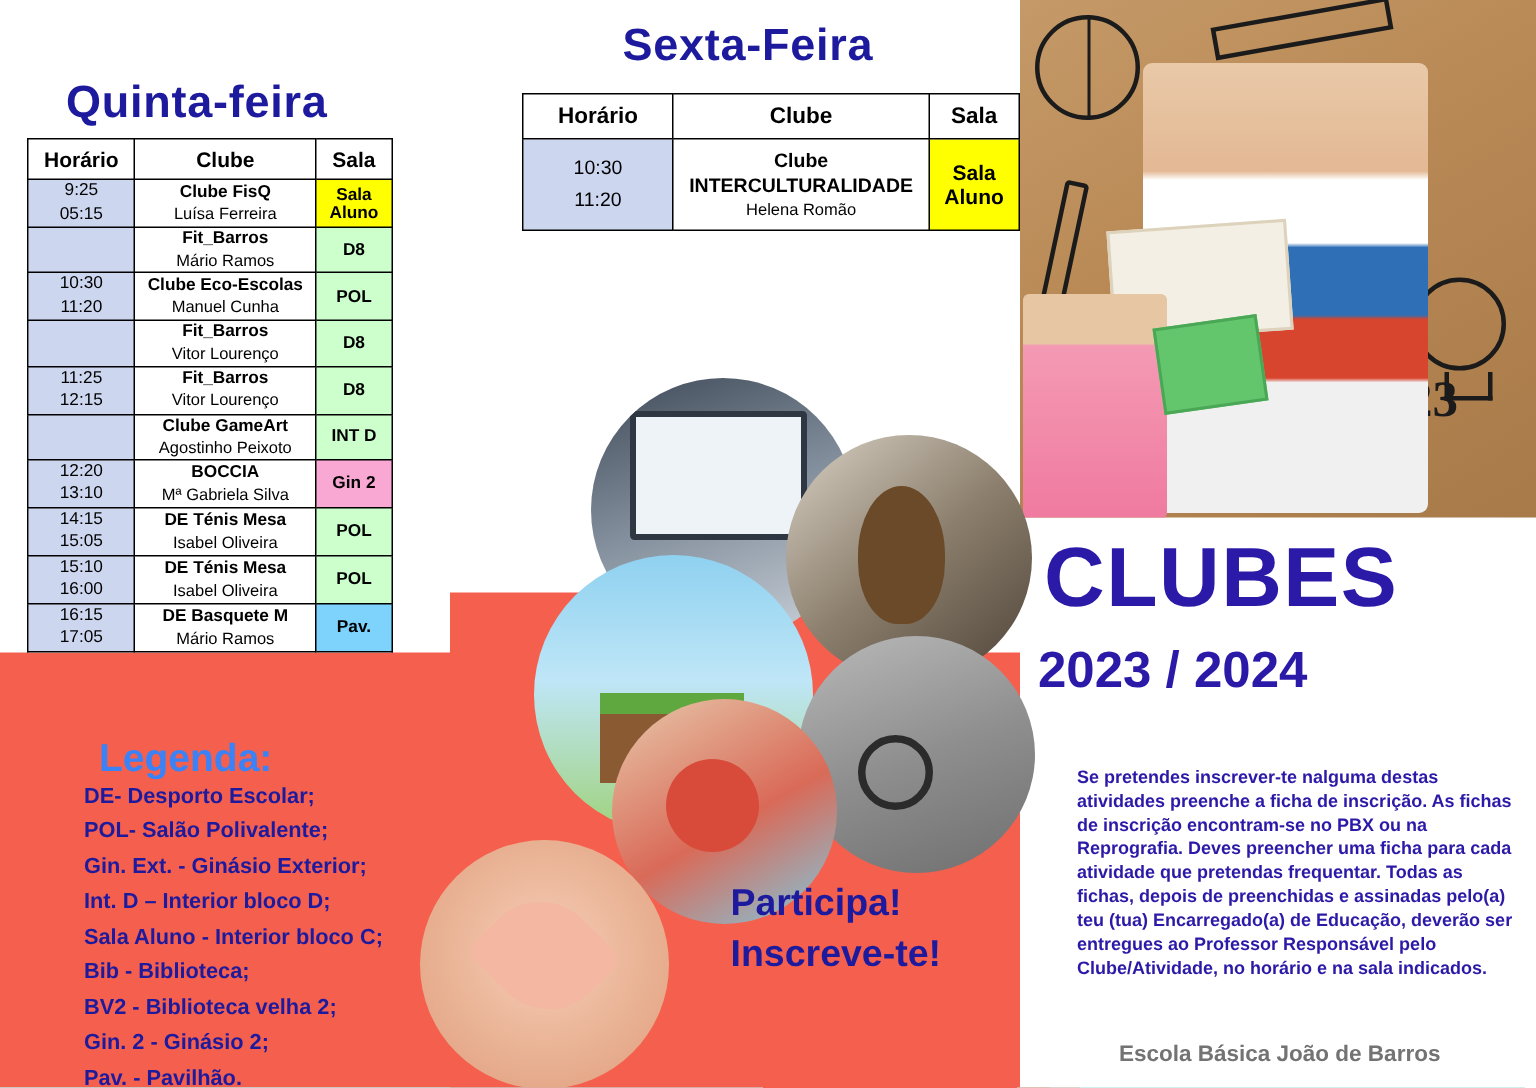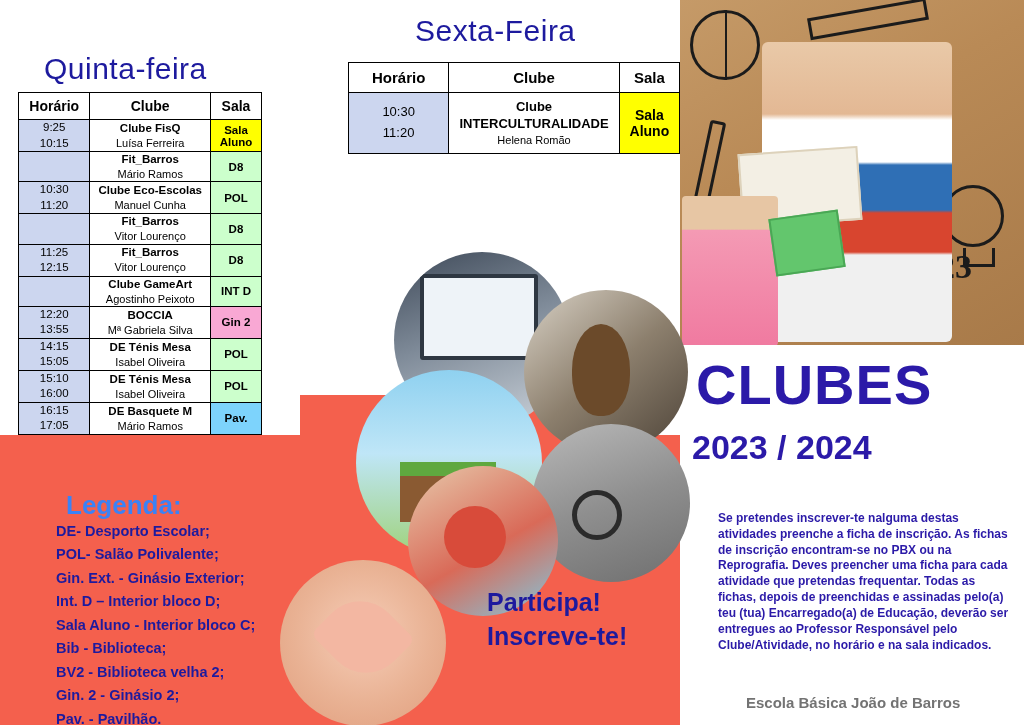--- a/index.html
+++ b/index.html
@@ -132,21 +132,21 @@
     content: ''; position: absolute; left: 44px; top: 42px; width: 78px; height: 70px;
     background: #f3b7a2;
     transform: rotate(45deg);
     border-radius: 40px 8px 40px 8px;
   }
 
   
   .h-day {
     position: absolute;
     font-family: "Liberation Sans", sans-serif;
-    font-weight: normal;
+    font-weight: bold;
     color: #1d1a9e;
     letter-spacing: .5px;
   }
   #h-quinta { left: 44px; top: 52px; font-size: 30px; }
   #h-sexta  { left: 415px; top: 14px; font-size: 30px; }
 
   
   .sched {
     position: absolute;
     border-collapse: collapse;
@@ -250,21 +250,21 @@
       <tr>
         <th class="hdr">Horário</th>
         <th class="hdr">Clube</th>
         <th class="hdr">Sala</th>
       </tr>
     </thead>
     <tbody id="thursday-body">
         <tr>
           <td class="cell-time">
             <div>9:25</div>
-            <div>10:15</div>
+            <div>05:15</div>
           </td>
           <td class="cell-club">
             <b>Clube FisQ</b>
             <span>Luísa Ferreira</span>
           </td>
           <td class="cell-room" style="background: rgb(255, 255, 0);">
             <div>Sala</div>
             <div>Aluno</div>
           </td>
         </tr>
@@ -326,21 +326,21 @@
             <b>Clube GameArt</b>
             <span>Agostinho Peixoto</span>
           </td>
           <td class="cell-room" style="background: rgb(204, 255, 204);">
             <div>INT D</div>
           </td>
         </tr>
         <tr>
           <td class="cell-time">
             <div>12:20</div>
-            <div>13:55</div>
+            <div>13:10</div>
           </td>
           <td class="cell-club">
             <b>BOCCIA</b>
             <span>Mª Gabriela Silva</span>
           </td>
           <td class="cell-room" style="background: #f9a8d4;">
             <div>Gin 2</div>
           </td>
         </tr>
         <tr>

